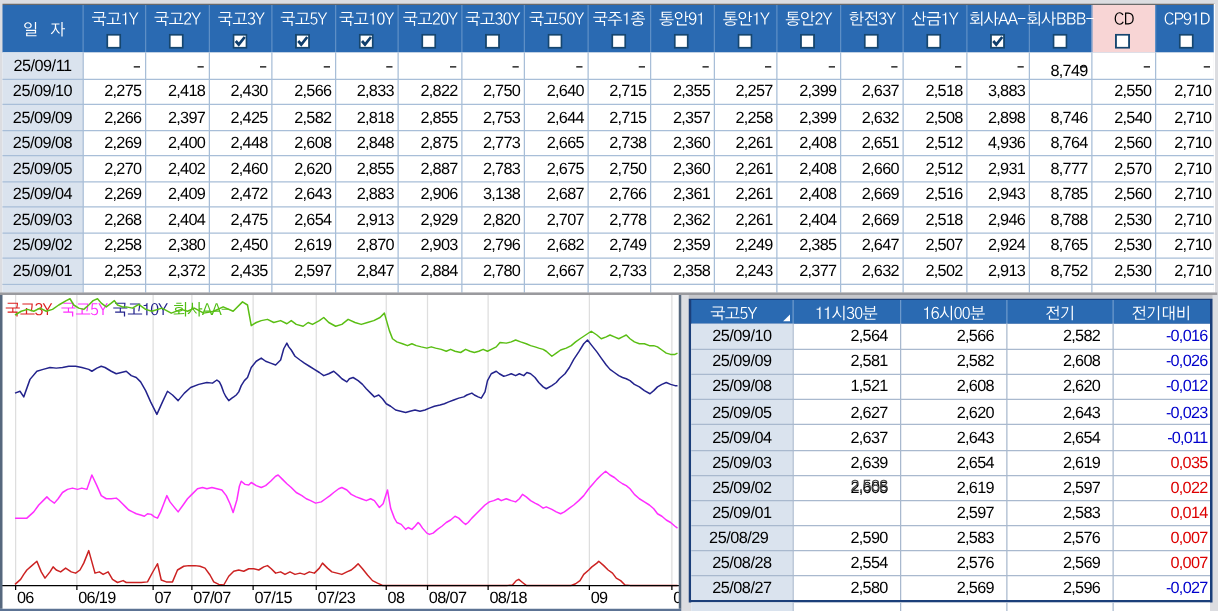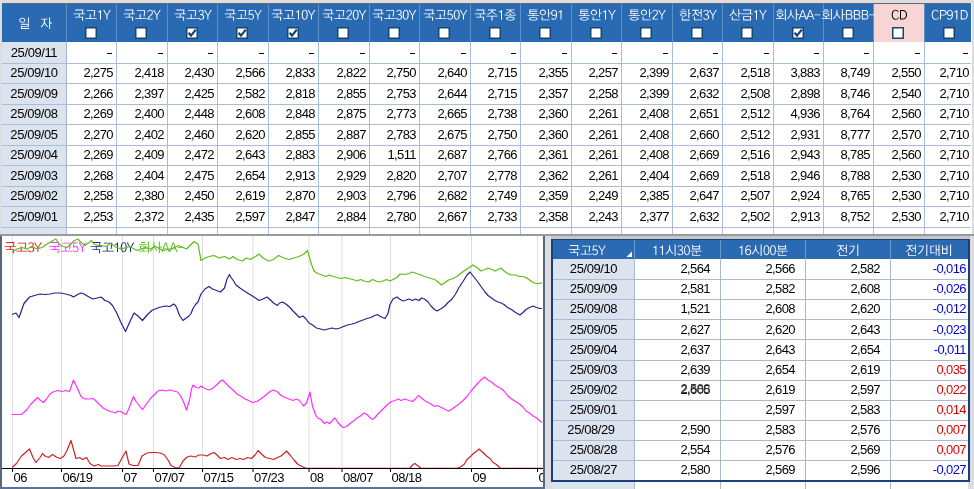--- a/index.html
+++ b/index.html
@@ -206,21 +206,21 @@
 <div class="num" style="left:318px;top:63.0px;width:48px">2,822</div>
 <div class="num" style="left:369px;top:63.0px;width:47px">2,750</div>
 <div class="num" style="left:419px;top:63.0px;width:48px">2,640</div>
 <div class="num" style="left:470px;top:63.0px;width:47px">2,715</div>
 <div class="num" style="left:520px;top:63.0px;width:48px">2,355</div>
 <div class="num" style="left:571px;top:63.0px;width:47px">2,257</div>
 <div class="num" style="left:621px;top:63.0px;width:48px">2,399</div>
 <div class="num" style="left:672px;top:63.0px;width:47px">2,637</div>
 <div class="num" style="left:722px;top:63.0px;width:48px">2,518</div>
 <div class="num" style="left:773px;top:63.0px;width:47px">3,883</div>
-<div class="num" style="left:823px;top:63.0px;width:47px">8,749</div>
+<div class="num" style="left:823px;top:47px;width:47px">8,749</div>
 <div class="num" style="left:873px;top:63.0px;width:48px">2,550</div>
 <div class="num" style="left:924px;top:63.0px;width:45px">2,710</div>
 <div class="dt" style="left:2px;top:83.5px;width:64px">25/09/09</div>
 <div class="num" style="left:66px;top:83.5px;width:47px">2,266</div>
 <div class="num" style="left:116px;top:83.5px;width:48px">2,397</div>
 <div class="num" style="left:167px;top:83.5px;width:47px">2,425</div>
 <div class="num" style="left:217px;top:83.5px;width:48px">2,582</div>
 <div class="num" style="left:268px;top:83.5px;width:47px">2,818</div>
 <div class="num" style="left:318px;top:83.5px;width:48px">2,855</div>
 <div class="num" style="left:369px;top:83.5px;width:47px">2,753</div>
@@ -273,21 +273,21 @@
 <div class="num" style="left:823px;top:124.5px;width:47px">8,777</div>
 <div class="num" style="left:873px;top:124.5px;width:48px">2,570</div>
 <div class="num" style="left:924px;top:124.5px;width:45px">2,710</div>
 <div class="dt" style="left:2px;top:145.0px;width:64px">25/09/04</div>
 <div class="num" style="left:66px;top:145.0px;width:47px">2,269</div>
 <div class="num" style="left:116px;top:145.0px;width:48px">2,409</div>
 <div class="num" style="left:167px;top:145.0px;width:47px">2,472</div>
 <div class="num" style="left:217px;top:145.0px;width:48px">2,643</div>
 <div class="num" style="left:268px;top:145.0px;width:47px">2,883</div>
 <div class="num" style="left:318px;top:145.0px;width:48px">2,906</div>
-<div class="num" style="left:369px;top:145.0px;width:47px">1,511</div>
+<div class="num" style="left:369px;top:145.0px;width:47px">3,138</div>
 <div class="num" style="left:419px;top:145.0px;width:48px">2,687</div>
 <div class="num" style="left:470px;top:145.0px;width:47px">2,766</div>
 <div class="num" style="left:520px;top:145.0px;width:48px">2,361</div>
 <div class="num" style="left:571px;top:145.0px;width:47px">2,261</div>
 <div class="num" style="left:621px;top:145.0px;width:48px">2,408</div>
 <div class="num" style="left:672px;top:145.0px;width:47px">2,669</div>
 <div class="num" style="left:722px;top:145.0px;width:48px">2,516</div>
 <div class="num" style="left:773px;top:145.0px;width:47px">2,943</div>
 <div class="num" style="left:823px;top:145.0px;width:47px">8,785</div>
 <div class="num" style="left:873px;top:145.0px;width:48px">2,560</div>

